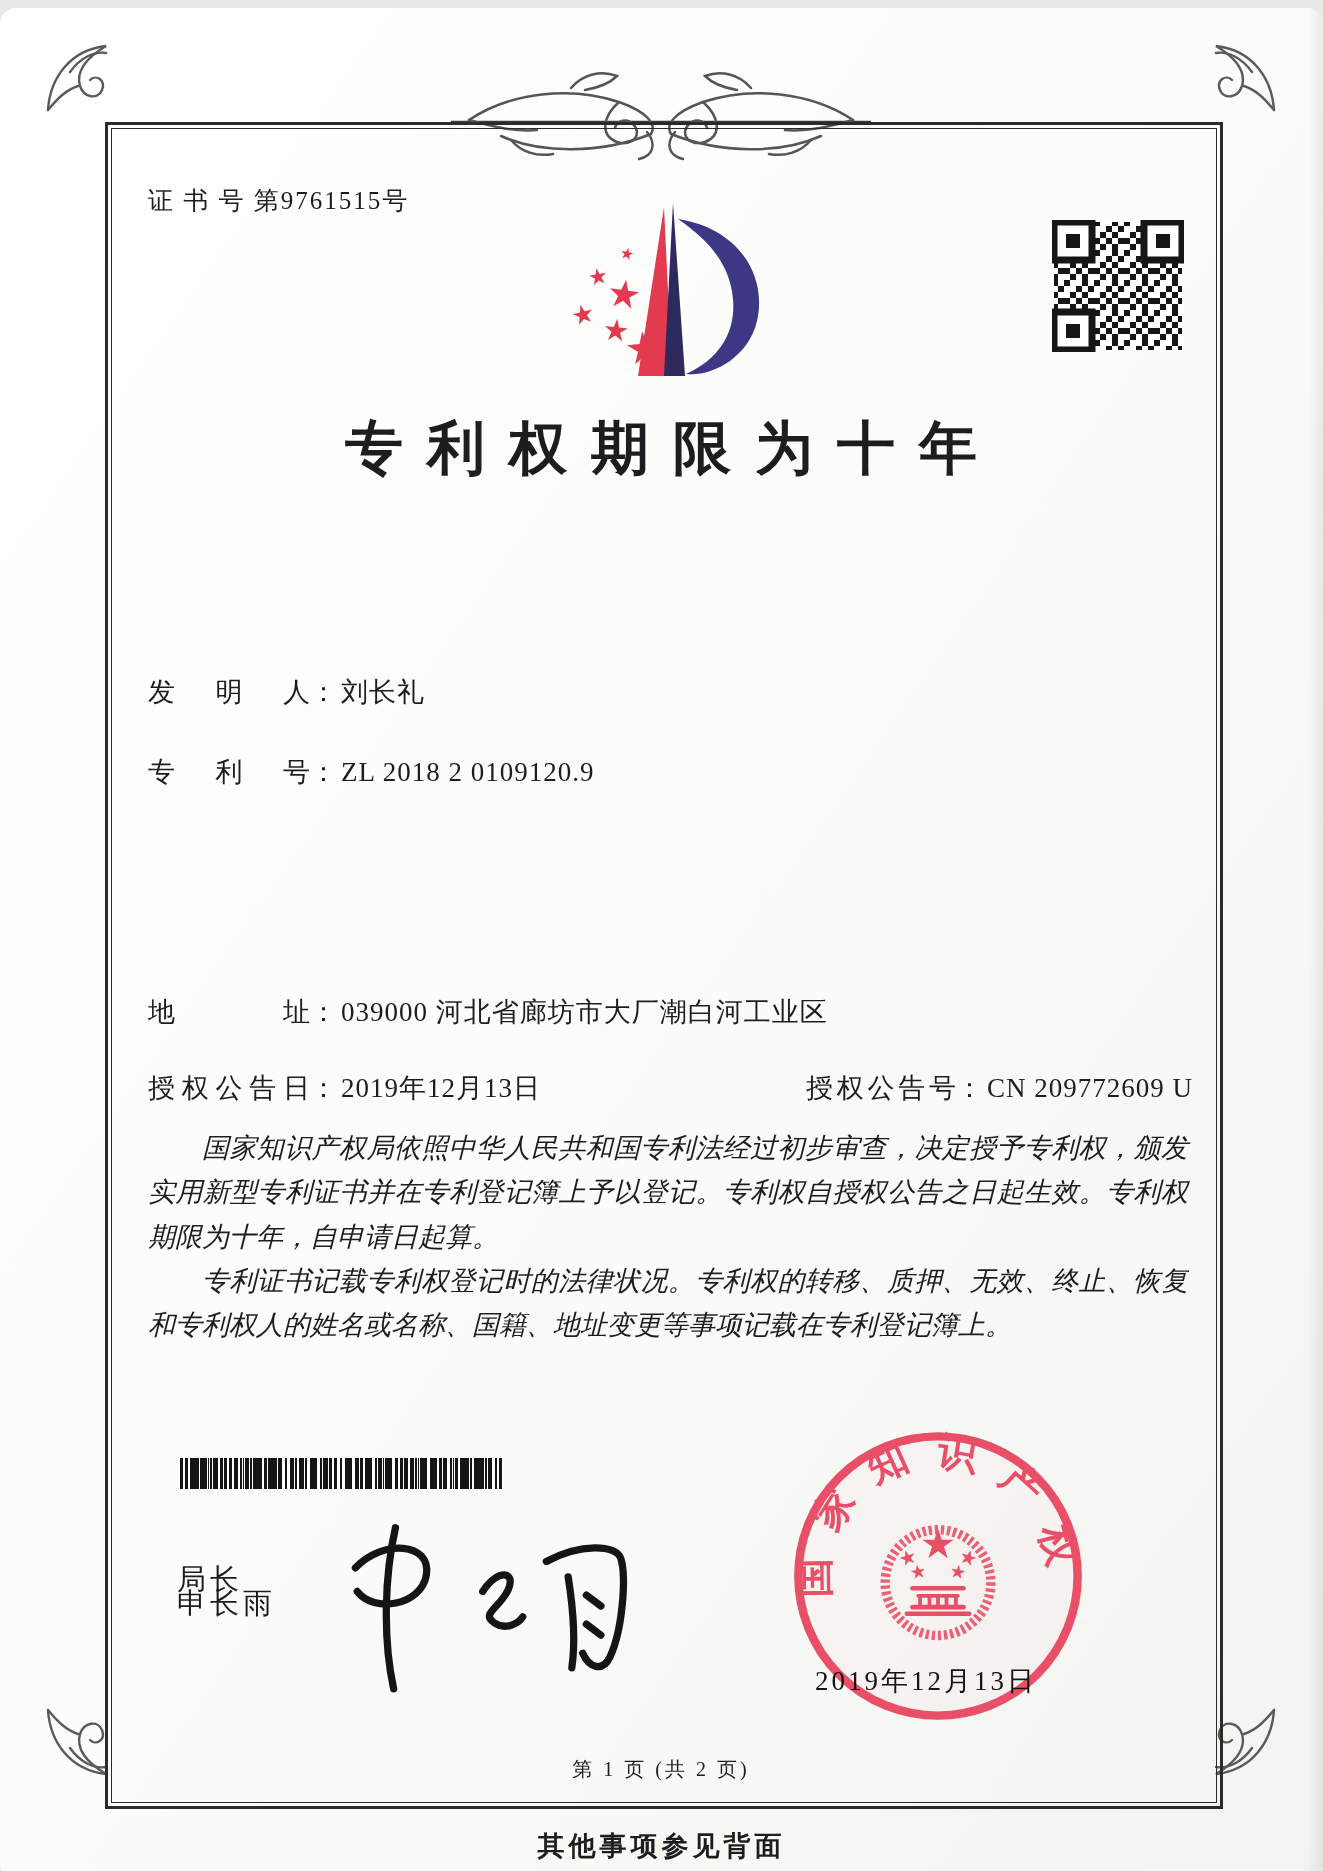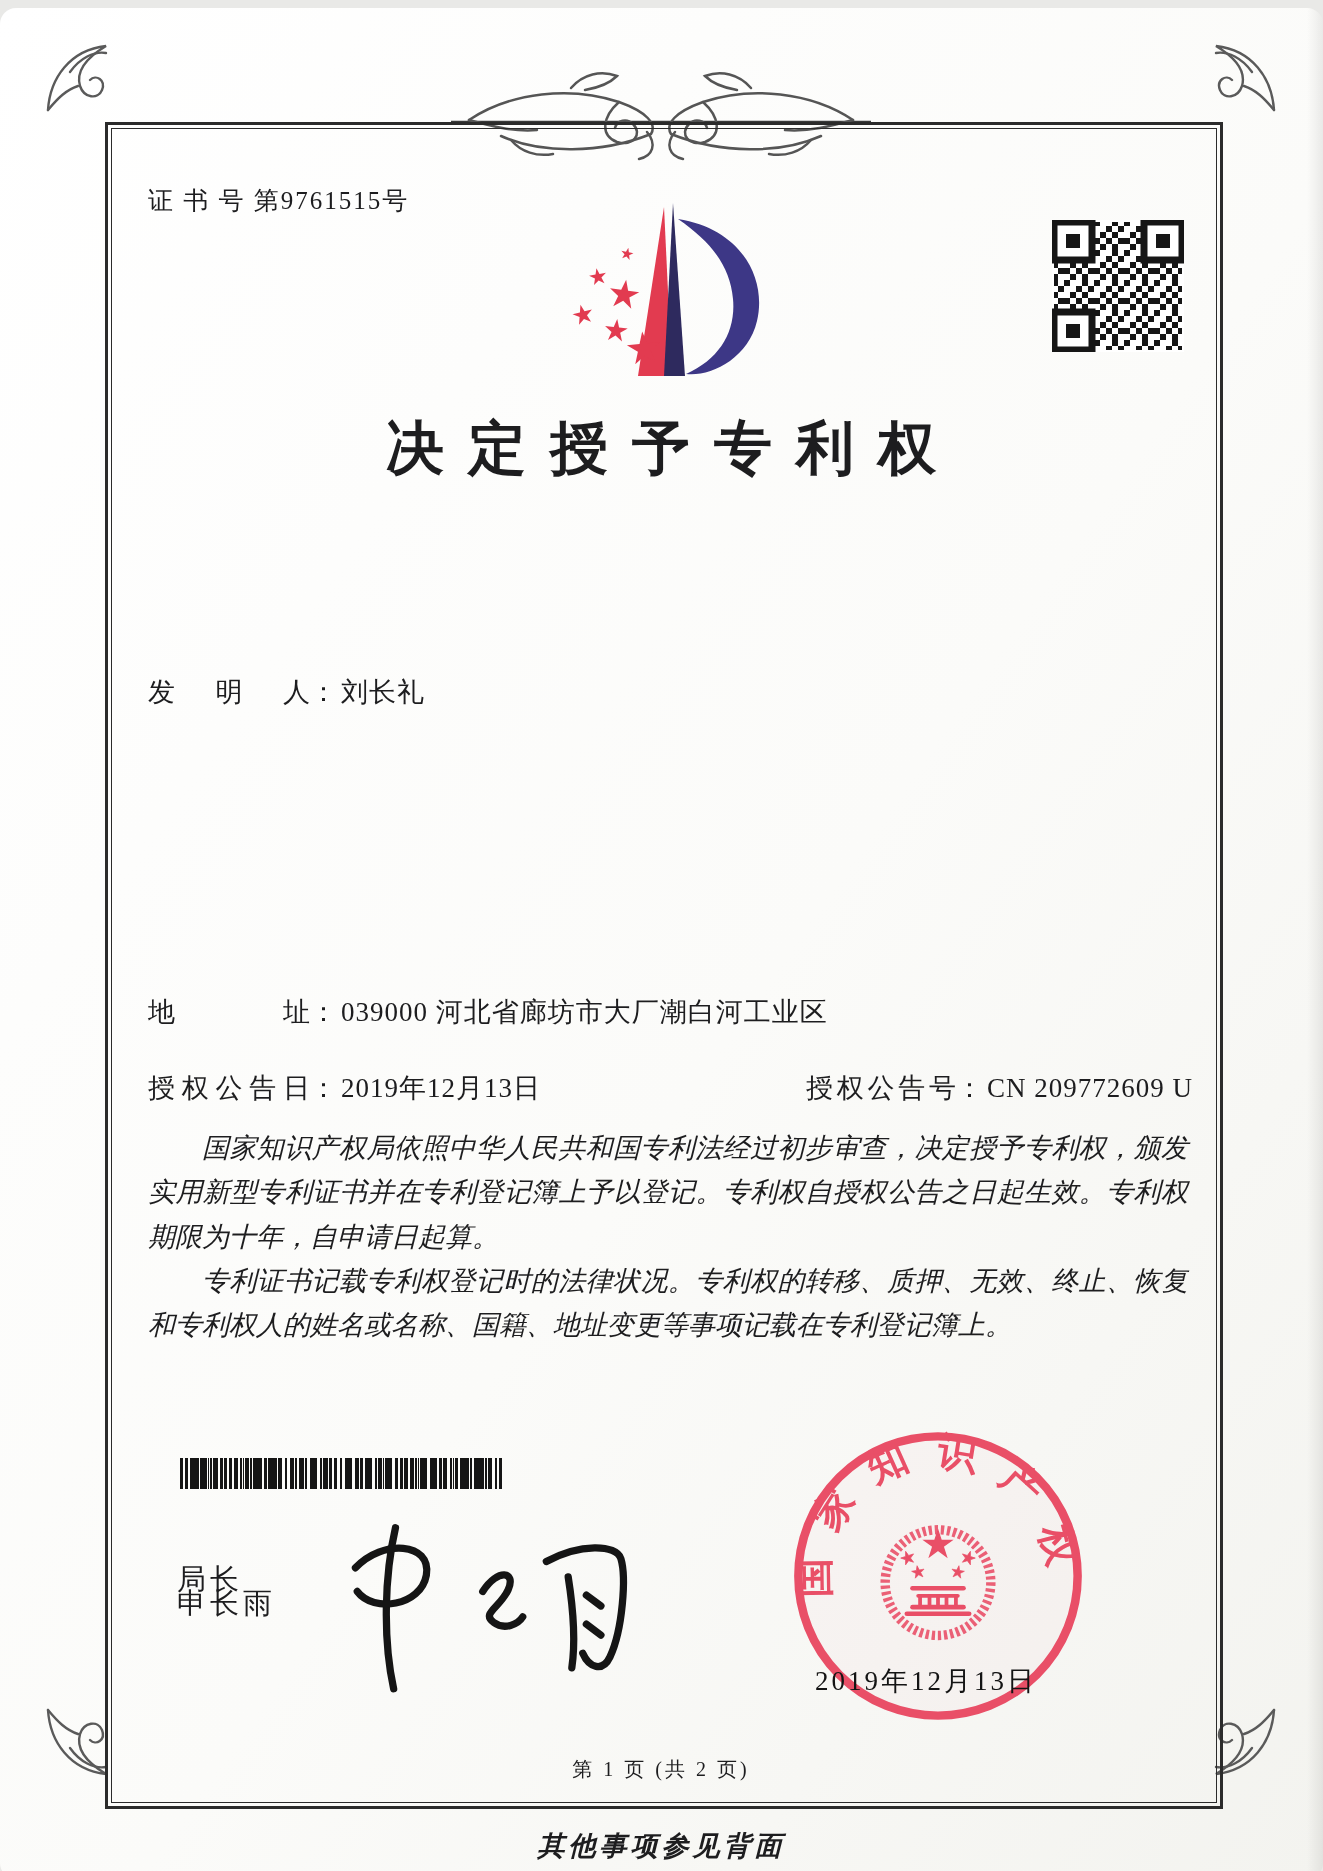--- a/index.html
+++ b/index.html
@@ -37,21 +37,21 @@
       repeating-linear-gradient(90deg,#151515 0 2px,transparent 2px 5px),
       repeating-linear-gradient(90deg,#151515 0 3px,transparent 3px 11px),
       repeating-linear-gradient(90deg,#151515 0 1px,transparent 1px 7px),
       repeating-linear-gradient(90deg,transparent 0 16px,#151515 16px 19px);}
   .director-label{position:absolute;left:177px;top:1552px;font-size:29px;letter-spacing:4px;}
   .director-name{position:absolute;left:177px;top:1576px;font-size:29px;letter-spacing:4px;}
   .signature{position:absolute;left:330px;top:1498px;}
   .seal{position:absolute;left:788px;top:1418px;}
   .seal-date{position:absolute;left:815px;top:1655px;font-size:27px;letter-spacing:3px;color:#141414;}
   .page-num{position:absolute;left:105px;width:1112px;top:1748px;text-align:center;font-size:20px;letter-spacing:3px;}
-  .back-note{position:absolute;left:0;width:1323px;top:1820px;text-align:center;font-size:27px;letter-spacing:4px;font-weight:600;font-style:italic;}
+  .back-note{position:absolute;left:0;width:1323px;top:1820px;text-align:center;font-size:27px;letter-spacing:4px;font-weight:600;}
   .logo{position:absolute;left:560px;top:183px;}
   .qr{position:absolute;left:1052px;top:212px;}
   .ornament-top{position:absolute;left:451px;top:54px;}
   .corner{position:absolute;}
   .corner.tl{left:40px;top:30px;}
   .corner.tr{left:1208px;top:30px;transform:scaleX(-1);}
   .corner.bl{left:40px;top:1694px;transform:scaleY(-1);}
   .corner.br{left:1208px;top:1694px;transform:scale(-1,-1);}
 </style>
 </head>
@@ -141,24 +141,27 @@
         <rect x="14" y="14" width="14" height="14" fill="#161616"></rect>
       <rect x="92" y="2" width="38" height="38" fill="#fff"></rect>
         <rect x="92" y="2" width="38" height="38" fill="none" stroke="#161616" stroke-width="7"></rect>
         <rect x="104" y="14" width="14" height="14" fill="#161616"></rect>
       <rect x="2" y="92" width="38" height="38" fill="#fff"></rect>
         <rect x="2" y="92" width="38" height="38" fill="none" stroke="#161616" stroke-width="7"></rect>
         <rect x="14" y="104" width="14" height="14" fill="#161616"></rect>
     </g>
   </svg>
 
-  <div class="doc-title">决定授予专利权</div>
+  <div class="doc-title">专利权期限为十年</div>
 
   <div class="field-row" style="top:666px">
     <span class="field-label">发明人</span><span class="field-colon">：</span><span class="field-value">刘长礼</span>
+  </div>
+  <div class="field-row" style="top:746px">
+    <span class="field-label">专利号</span><span class="field-colon">：</span><span class="field-value">ZL 2018 2 0109120.9</span>
   </div>
   <div class="field-row" style="top:986px">
     <span class="field-label">地址</span><span class="field-colon">：</span><span class="field-value">039000 河北省廊坊市大厂潮白河工业区</span>
   </div>
 
   <div class="field-row" style="top:1062px;width:1040px">
     <span>
       <span class="field-label">授权公告日</span><span class="field-colon">：</span><span class="field-value">2019年12月13日</span>
     </span>
     <span class="grant-group2">

